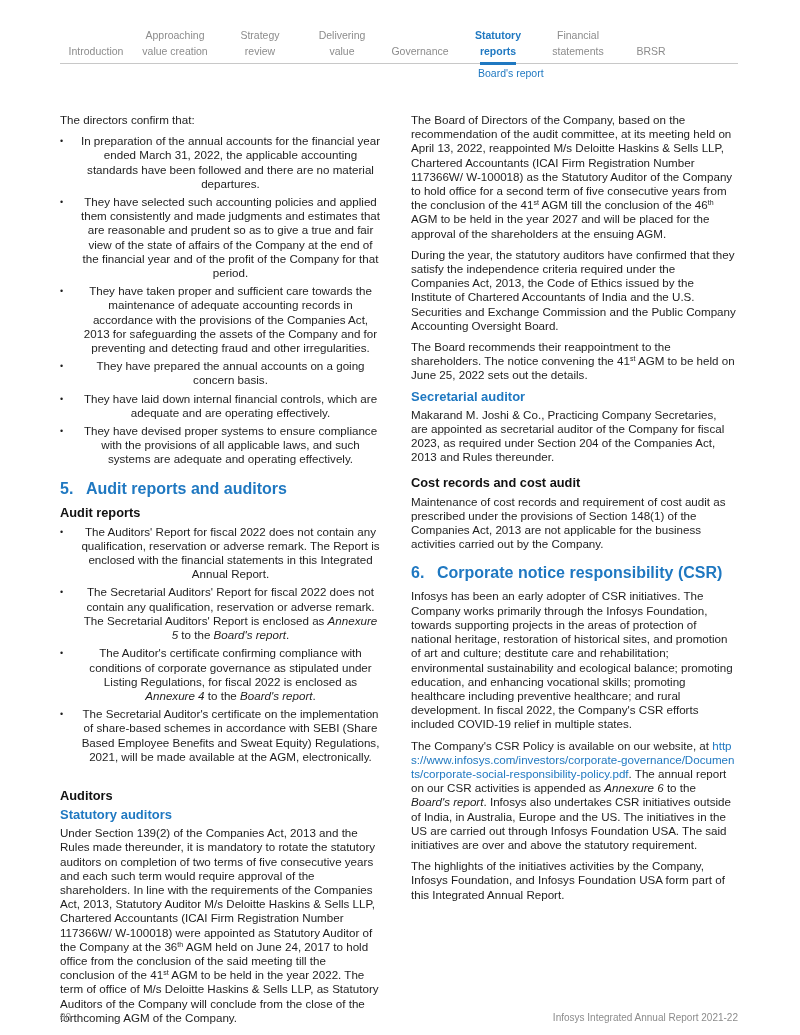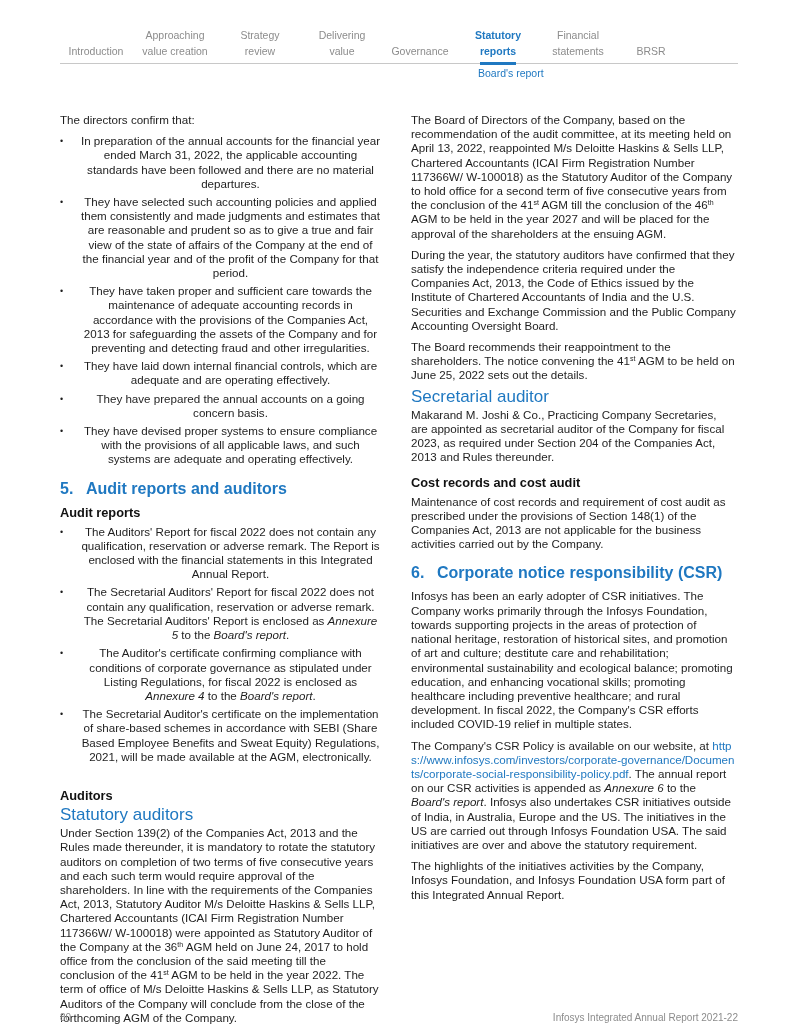--- a/index.html
+++ b/index.html
@@ -17,21 +17,21 @@
   .col.right { left: 411px; width: 325px; }
 
   p { margin-bottom: 7px; }
   ul.bullets { list-style: none; margin-bottom: 6px; }
   ul.bullets li { position: relative; padding-left: 19px; margin-bottom: 4px; text-align: center; }
   ul.bullets li::before { content: "•"; position: absolute; left: 0; top: 0; font-size: 9px; }
 
   .h-section { font-size: 16px; color: #1f78c1; margin: 12px 0 6px 0; line-height: 20px; }
   .h-section .num { display: inline-block; width: 26px; }
   .h-sub { font-size: 12.8px; font-weight: bold; color: #111; margin: 6px 0 5px 0; line-height: 15px; }
-  .h-blue { font-size: 17px; font-weight: normal; color: #1f78c1; margin: 3px 0 4px 0; }
+  .h-blue { font-size: 13px; font-weight: bold; color: #1f78c1; margin: 3px 0 4px 0; }
   .link { color: #1f78c1; }
   em { font-style: italic; }
   sup { font-size: 7px; vertical-align: 4px; line-height: 0; }
 
   .footer { position: absolute; top: 1012px; font-size: 10px; color: #8c8c8c; }
   .footer.left { left: 60px; }
   .footer.right { right: 62px; }
 </style>
 </head>
 <body>
@@ -52,22 +52,22 @@
   <div class="nav-item" style="width:66px">BRSR</div>
 </nav>
 <div class="subnav" style="left:478px">Board's report</div>
 
 <div class="col left">
   <p>The directors confirm that:</p>
   <ul class="bullets">
     <li>In preparation of the annual accounts for the financial year ended March 31, 2022, the applicable accounting standards have been followed and there are no material departures.</li>
     <li>They have selected such accounting policies and applied them consistently and made judgments and estimates that are reasonable and prudent so as to give a true and fair view of the state of affairs of the Company at the end of the financial year and of the profit of the Company for that period.</li>
     <li>They have taken proper and sufficient care towards the maintenance of adequate accounting records in accordance with the provisions of the Companies Act, 2013 for safeguarding the assets of the Company and for preventing and detecting fraud and other irregularities.</li>
+    <li>They have prepared the annual accounts on a going concern basis.</li>
     <li>They have laid down internal financial controls, which are adequate and are operating effectively.</li>
-    <li>They have prepared the annual accounts on a going concern basis.</li>
     <li>They have devised proper systems to ensure compliance with the provisions of all applicable laws, and such systems are adequate and operating effectively.</li>
   </ul>
 
   <h2 class="h-section"><span class="num">5.</span><span>Audit reports and auditors</span></h2>
   <h3 class="h-sub">Audit reports</h3>
   <ul class="bullets">
     <li><span>The Auditors' Report for fiscal 2022 does not contain any qualification, reservation or adverse remark. The Report is enclosed with the financial statements in this Integrated Annual Report.</span></li>
     <li><span>The Secretarial Auditors' Report for fiscal 2022 does not contain any qualification, reservation or adverse remark. The Secretarial Auditors' Report is enclosed as </span><em>Annexure 5</em><span> to the </span><em>Board's report</em><span>.</span></li>
     <li><span>The Auditor's certificate confirming compliance with conditions of corporate governance as stipulated under Listing Regulations, for fiscal 2022 is enclosed as </span><em>Annexure 4</em><span> to the </span><em>Board's report</em><span>.</span></li>
     <li><span>The Secretarial Auditor's certificate on the implementation of share-based schemes in accordance with SEBI (Share Based Employee Benefits and Sweat Equity) Regulations, 2021, will be made available at the AGM, electronically.</span></li>

